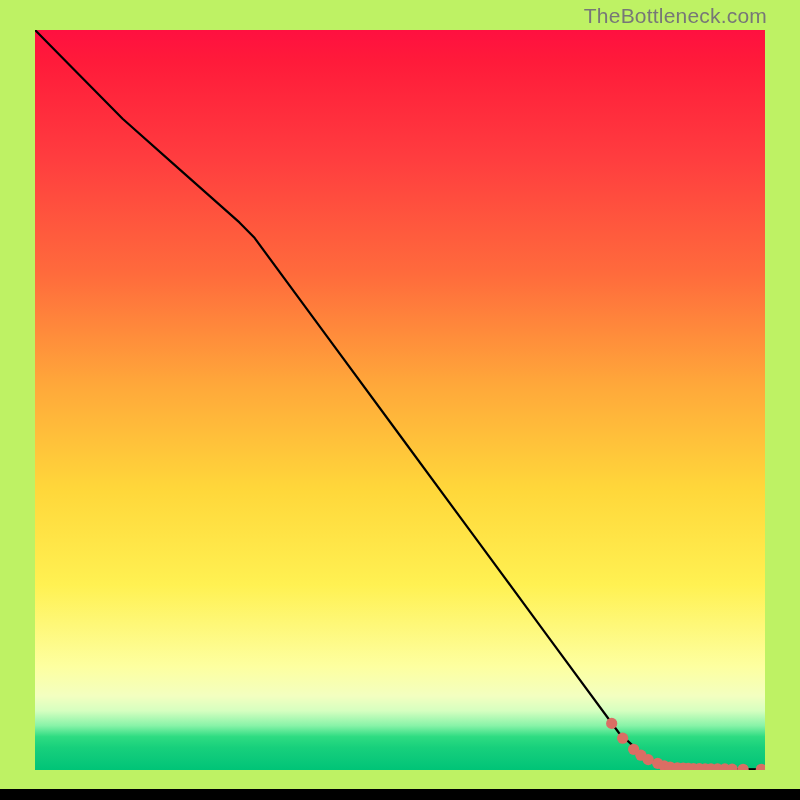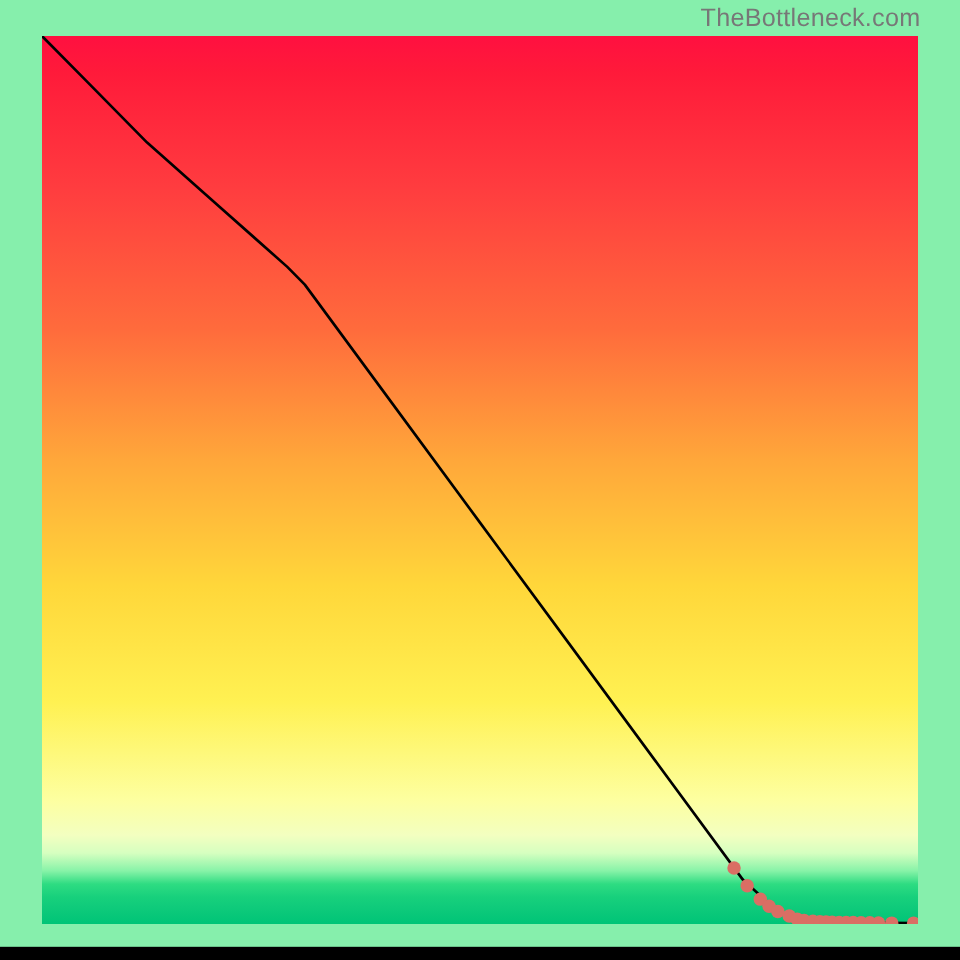--- a/index.html
+++ b/index.html
@@ -8,21 +8,21 @@
     width: 800px;
     height: 800px;
     background: #000;
     overflow: hidden;
     font-family: Arial, Helvetica, sans-serif;
   }
   .stage {
     position: relative;
     width: 800px;
     height: 789px;
-    background: #86efac;
+    background: #bef264;
   }
   .plot {
     position: absolute;
     left: 35px;
     top: 30px;
     width: 730px;
     height: 740px;
   }
   .gradient-bg {
     position: absolute;

